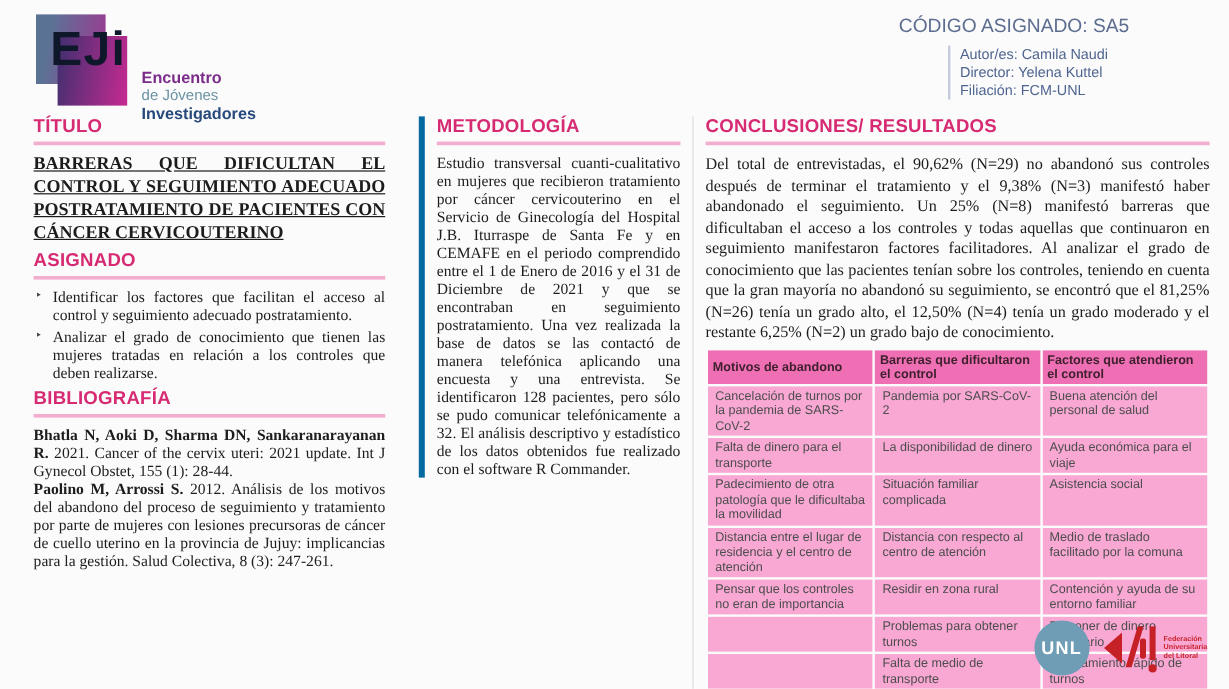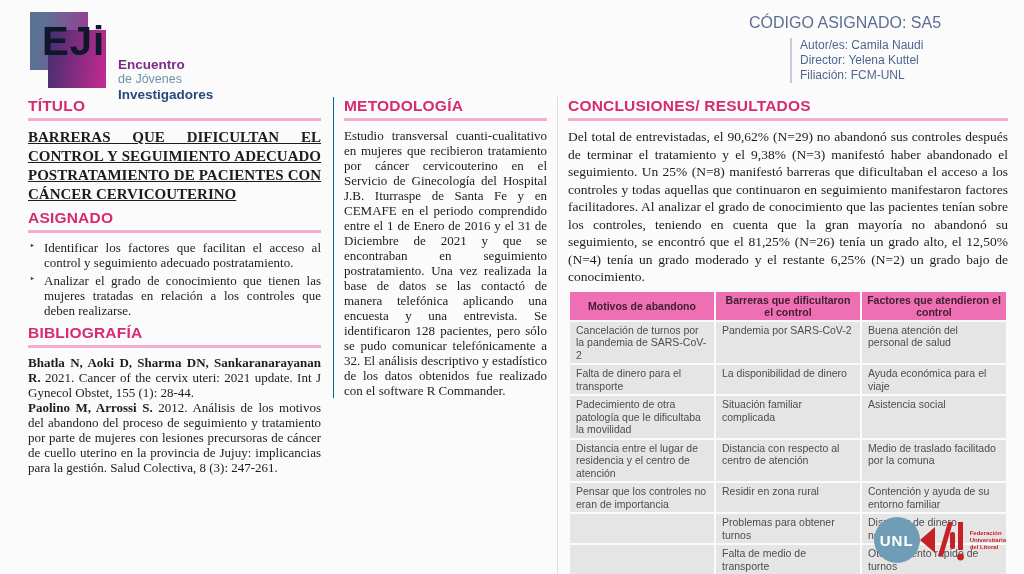--- a/index.html
+++ b/index.html
@@ -18,41 +18,41 @@
   .eji-wordmark{position:absolute; left:118px; top:36px; line-height:15px;margin-top:21px;}
   .ew1{color:#7b2b8a; font-weight:bold; font-size:13.5px;}
   .ew2{color:#6a93a4; font-size:12.5px;}
   .ew3{color:#27497b; font-weight:bold; font-size:13.5px;}
   .code-label{position:absolute; left:749px; top:14px; font-size:16px; color:#5d6d90;}
   .author-box{position:absolute; left:790px; top:38px; border-left:2px solid #c3cbdc;
     padding-left:8px; font-size:12px; color:#4f6590; line-height:15px;}
   
   .cols{position:absolute; left:28px; top:97px; right:16px; display:flex; align-items:flex-start;}
   .col-left{width:293px;}
-  .col-mid{width:203px; margin-left:12px; border-left:1px solid #0369a1; padding-left:10px;}
+  .col-mid{width:203px; margin-left:28px; border-left:5px solid #0369a1; padding-left:10px;}
   .col-right{flex:1; margin-left:10px; border-left:1px solid #ddd; padding-left:10px;}
   .sec-head{font-size:15.5px; font-weight:bold; color:#d62a72; margin:0 0 3px 0; letter-spacing:.2px;}
   .sec-rule{height:3px; background:#f3adce; margin:0 0 7px 0;}
   .poster-title{font-family:"Liberation Serif", serif; font-weight:bold; font-size:15px;
     line-height:19px; text-align:justify; text-align-last:left; margin-bottom:5px;text-decoration:underline;}
   .obj-item{font-family:"Liberation Serif", serif; font-size:13px; line-height:15px;
     text-align:justify; padding-left:16px; position:relative; margin-bottom:3px;}
   .obj-item::before{content:"‣"; position:absolute; left:2px; top:-1px; color:#444;
     font-family:"Liberation Sans", sans-serif; font-size:12px;}
   .bib-text,.body-text{font-family:"Liberation Serif", serif; font-size:13px; line-height:15px; text-align:justify;}
   .concl-text{font-family:"Liberation Serif", serif; font-size:13.5px; line-height:17.5px; text-align:justify;}
   .bold{font-weight:bold;}
   
   table.res{width:100%; border-collapse:separate; border-spacing:2px; margin-top:4px; table-layout:fixed;}
   table.res th{background:#ef6fb4; color:#40202e; font-size:10.5px; font-weight:bold;
-    text-align:center; padding:2px 4px; line-height:12px;}
-  table.res td{background:#e5e5e5; color:#4d4d4d; font-size:10.5px; padding:2px 6px;
+    text-align:left; padding:2px 4px; line-height:12px;}
+  table.res td{background:#f9a8d4; color:#4d4d4d; font-size:10.5px; padding:2px 6px;
     line-height:12.5px; vertical-align:top;margin-left:45px;}
   
-  .logo-row{position:absolute; right:18px; bottom:10px; display:flex; align-items:center; gap:0;}
+  .logo-row{position:absolute; right:18px; bottom:10px; display:flex; align-items:center; gap:12px;}
   .unl-circle{width:46px; height:46px; border-radius:50%; background:#6f9db6; color:#fff;
     font-weight:bold; font-size:15px; letter-spacing:1px; display:flex; align-items:center; justify-content:center;}
   .ful-logo{display:flex; align-items:center; gap:4px;}
   .ful-text{color:#c62127; font-size:6px; line-height:7px; font-weight:bold;}
 </style>
 </head>
 <body>
 
 <div class="poster">
 

